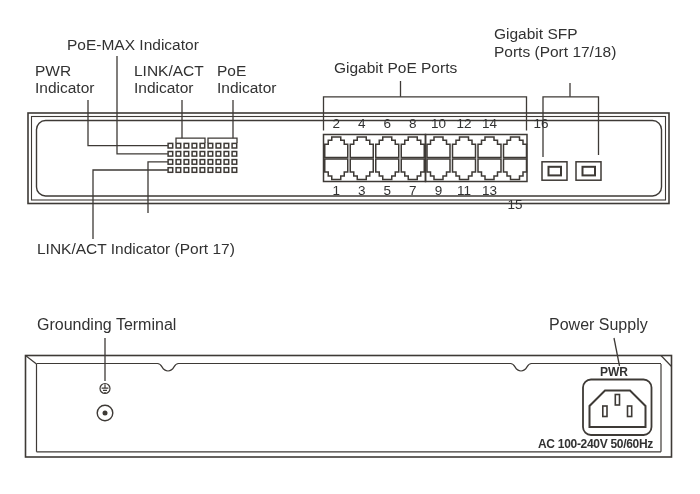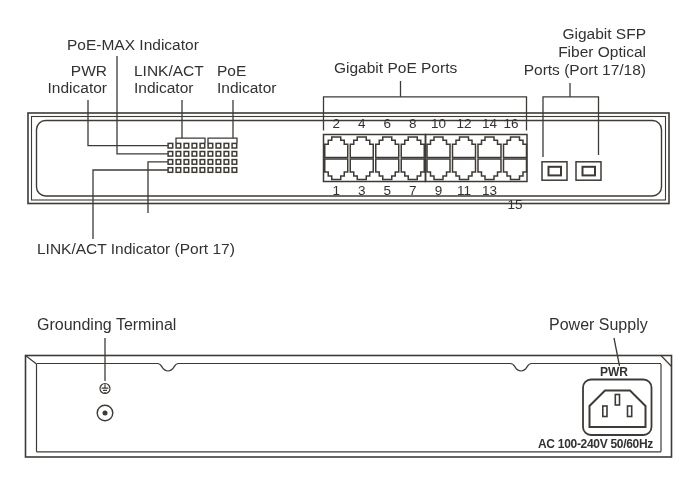--- a/index.html
+++ b/index.html
@@ -9,21 +9,21 @@
   }
   html,body{margin:0;padding:0;background:#fff;}
   .stage{
     position:relative;width:700px;height:494px;overflow:hidden;
     background:var(--background);
     font-family:"Liberation Sans","DejaVu Sans",sans-serif;
     color:var(--text);
   }
   .stage svg{position:absolute;left:0;top:0;color:var(--line);}
   .lbl{position:absolute;font-size:15.5px;line-height:17px;white-space:nowrap;color:var(--text);}
-  .lbl.center{text-align:right;}
+  .lbl.center{text-align:left;}
   .lbl.big{font-size:16px;}
   .num{
     position:absolute;width:26px;text-align:center;
     font-size:13.5px;line-height:15px;color:var(--text);
   }
   .pwr-rear{position:absolute;width:32px;text-align:center;font-size:12px;font-weight:700;line-height:13px;}
   .ac{position:absolute;font-size:12px;font-weight:700;letter-spacing:-0.3px;line-height:14px;white-space:nowrap;}
 </style>
 </head>
 <body>
@@ -177,34 +177,33 @@
 
   <div class="lbl" style="left:217px;top:62px">
     <div>PoE</div>
     <div>Indicator</div>
   </div>
 
   <div class="lbl" style="left:334px;top:59px">Gigabit PoE Ports</div>
 
   <div class="lbl center" style="left:494px;top:25px;width:152px;line-height:18px">
     <div>Gigabit SFP</div>
-    <div>Fiber Optical</div>
     <div>Ports (Port 17/18)</div>
   </div>
 
   <div class="lbl" style="left:37px;top:240px">LINK/ACT Indicator (Port 17)</div>
 
   <span class="num" style="left:323.3px;top:116px">2</span>
   <span class="num" style="left:348.8px;top:116px">4</span>
   <span class="num" style="left:374.3px;top:116px">6</span>
   <span class="num" style="left:399.8px;top:116px">8</span>
   <span class="num" style="left:425.5px;top:116px">10</span>
   <span class="num" style="left:451px;top:116px">12</span>
   <span class="num" style="left:476.5px;top:116px">14</span>
-  <span class="num" style="left:498px;top:116px">16</span>
+  <span class="num" style="left:528px;top:116px">16</span>
 
   <span class="num" style="left:323.3px;top:183px">1</span>
   <span class="num" style="left:348.8px;top:183px">3</span>
   <span class="num" style="left:374.3px;top:183px">5</span>
   <span class="num" style="left:399.8px;top:183px">7</span>
   <span class="num" style="left:425.5px;top:183px">9</span>
   <span class="num" style="left:451px;top:183px">11</span>
   <span class="num" style="left:476.5px;top:183px">13</span>
   <span class="num" style="left:502px;top:197px">15</span>
 

